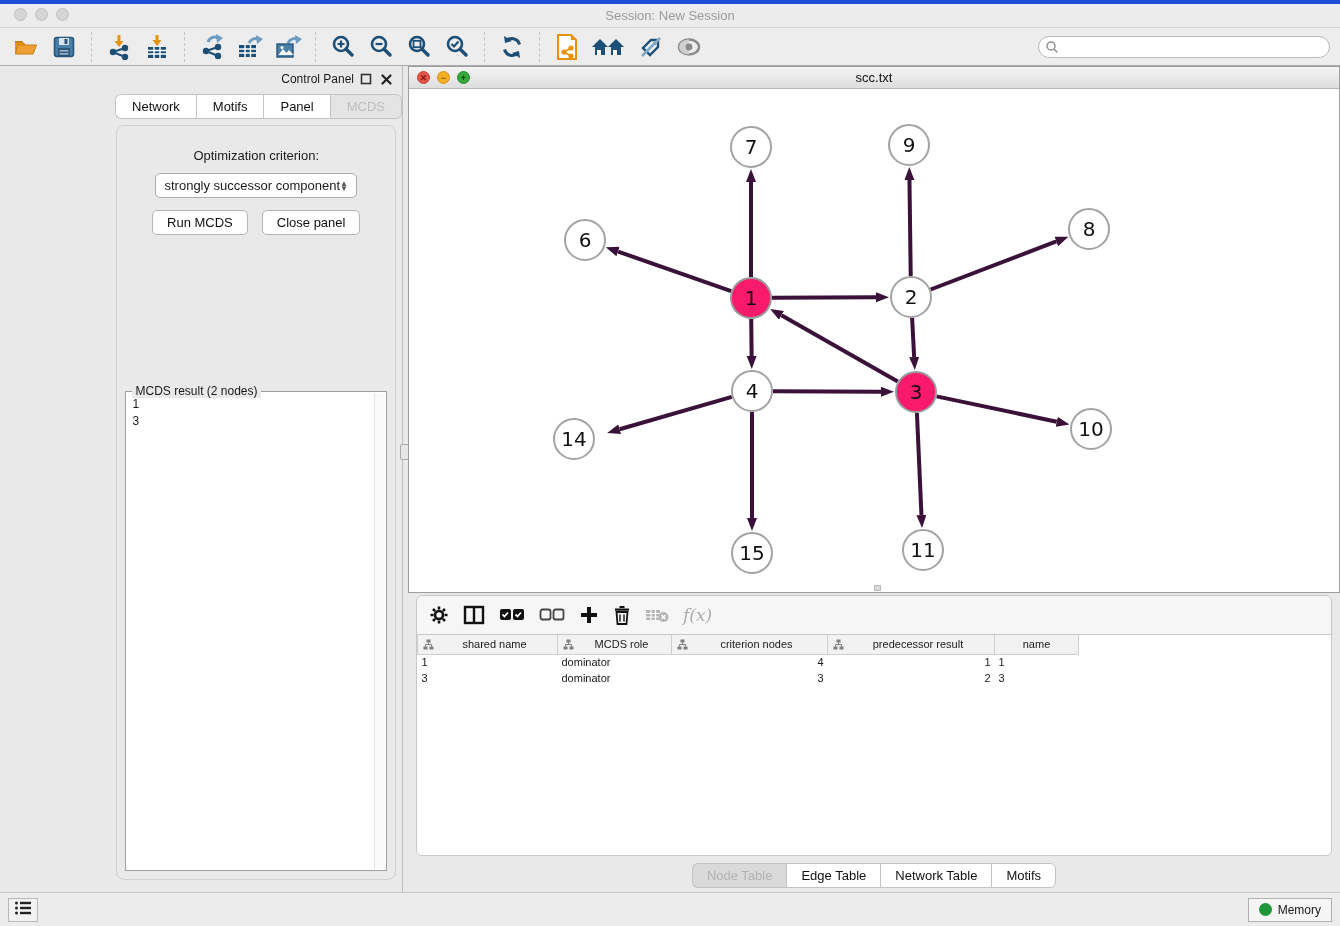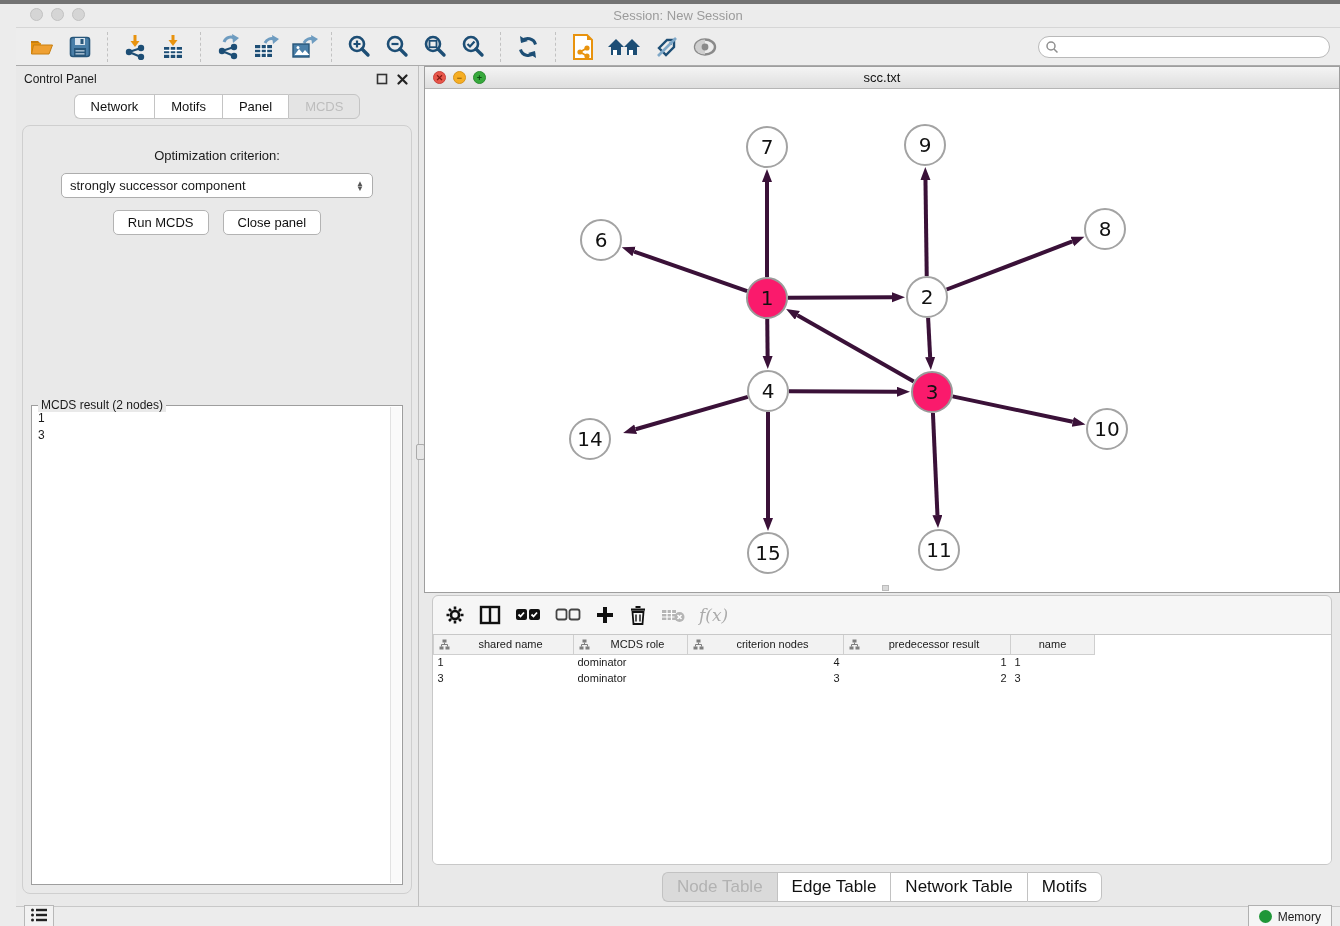--- a/index.html
+++ b/index.html
@@ -1,39 +1,39 @@
 <!DOCTYPE html>
 <html><head>
 <meta charset="utf-8">
 <style>
   * { margin:0; padding:0; box-sizing:border-box; }
   html,body { width:1340px; height:926px; overflow:hidden; }
   body { font-family:"Liberation Sans", sans-serif; background:#ECECEC; color:#1a1a1a; }
 
-  .window { width:1340px; height:926px; display:flex; flex-direction:column; border-top:4px solid #737373;padding-left:16px; }
+  .window { width:1340px; height:926px; display:flex; flex-direction:column; border-top:4px solid #1d4ed8; }
 
   
   .titlebar { height:24px; background:#ECECEC; position:relative; display:flex; align-items:center; border-bottom:1px solid #D6D6D6; }
   .tl-group { position:absolute; left:14px; top:4px; display:flex; gap:8px; }
   .tl { width:13px; height:13px; border-radius:50%; background:#D5D5D5; border:1px solid #C2C2C2; }
   .win-title { width:100%; text-align:center; font-size:13px; color:#9B9B9B; }
 
   
   .toolbar { height:38px; background:#EDEDED; border-bottom:1px solid #ABABAB; display:flex; align-items:center; padding:0 10px; gap:6px; }
   .tbtn { width:32px; height:30px; display:flex; align-items:center; justify-content:center; cursor:default; }
   .tsep { width:1px; height:30px; border-left:1px dashed #C2C2C2; margin:0 5px; }
   .search-wrap { margin-left:auto; position:relative; }
   .search-wrap input { width:292px; height:22px; border:1px solid #B9B9B9; border-radius:11px; background:#fff; padding:0 8px 0 24px; font-size:12px; outline:none; }
   .search-glyph { position:absolute; left:7px; top:4px; }
 
   
   .main { flex:1; display:flex; min-height:0; }
 
   
-  .control-panel { width:402px; background:#E9E9E9; display:flex; flex-direction:column; }
+  .control-panel { width:402px; background:#E9E9E9; display:flex; flex-direction:column;align-items:flex-end; }
   .panel-header { height:26px; display:flex; align-items:center; padding:0 8px; font-size:12px; color:#1a1a1a; }
   .panel-header .sp { flex:1; }
   .ph-ic { width:16px; height:16px; display:flex; align-items:center; justify-content:center; margin-left:4px; }
   .cp-tabs { display:flex; justify-content:center; margin-top:2px; }
   .cp-tab { font-size:13px; padding:4px 16px; background:#fff; border:1px solid #C4C4C4; border-right:none; color:#111; }
   .cp-tab:first-child { border-radius:6px 0 0 6px; }
   .cp-tab:last-child { border-right:1px solid #C4C4C4; border-radius:0 6px 6px 0; }
   .cp-tab.active { background:#E4E4E4; color:#BDBDBD; }
   .cp-content { flex:1; margin:6px 6px 12px; border:1px solid #CFCFCF; border-radius:8px; background:#E9E9E9; display:flex; flex-direction:column; padding:14px 8px 8px; min-height:0; }
   .opt-label { text-align:center; font-size:13px; margin:8px 0 10px; }
@@ -80,27 +80,27 @@
   table.grid th { background:#F2F2F2; border:1px solid #CFCFCF; border-top:none; font-weight:normal; height:19px; position:relative; text-align:center; padding:0 4px 0 18px; }
   table.grid th .hier { position:absolute; left:5px; top:4px; }
   table.grid th.no-icon { padding-left:4px; }
   table.grid td { height:16px; padding:0 4px; border:none; }
   td.al { text-align:left; padding-left:8px; }
   td.ar { text-align:right; padding-right:12px; }
   td.ar2 { text-align:right; padding-right:22px; }
   td.nm { text-align:left; padding-left:10px; }
 
   .tp-tabs { display:flex; justify-content:center; margin-top:7px; }
-  .tp-tab { font-size:17px; padding:4px 14px; background:#fff; border:1px solid #C2C2C2; border-right:none; color:#111; }
+  .tp-tab { font-size:13px; padding:4px 14px; background:#fff; border:1px solid #C2C2C2; border-right:none; color:#111; }
   .tp-tab:first-child { border-radius:6px 0 0 6px; }
   .tp-tab:last-child { border-right:1px solid #C2C2C2; border-radius:0 6px 6px 0; }
   .tp-tab.active { background:#DADADA; color:#B2B2B2; }
 
   
-  .statusbar { height:20px; background:#ECECEC; border-top:1px solid #C8C8C8; display:flex; align-items:center; padding:0 8px; }
+  .statusbar { height:34px; background:#ECECEC; border-top:1px solid #C8C8C8; display:flex; align-items:center; padding:0 8px; }
   .sb-left-btn { width:30px; height:24px; background:#F2F2F2; border:1px solid #B8B8B8; display:flex; align-items:center; justify-content:center; }
   .memory-btn { margin-left:auto; height:24px; background:#F5F5F5; border:1px solid #B0B0B0; display:flex; align-items:center; gap:6px; padding:0 10px; font-size:12px; }
   .mem-dot { width:13px; height:13px; border-radius:50%; background:#1F9638; }
 </style>
 </head>
 <body>
 
 <div class="window">
 
   <div class="titlebar">

